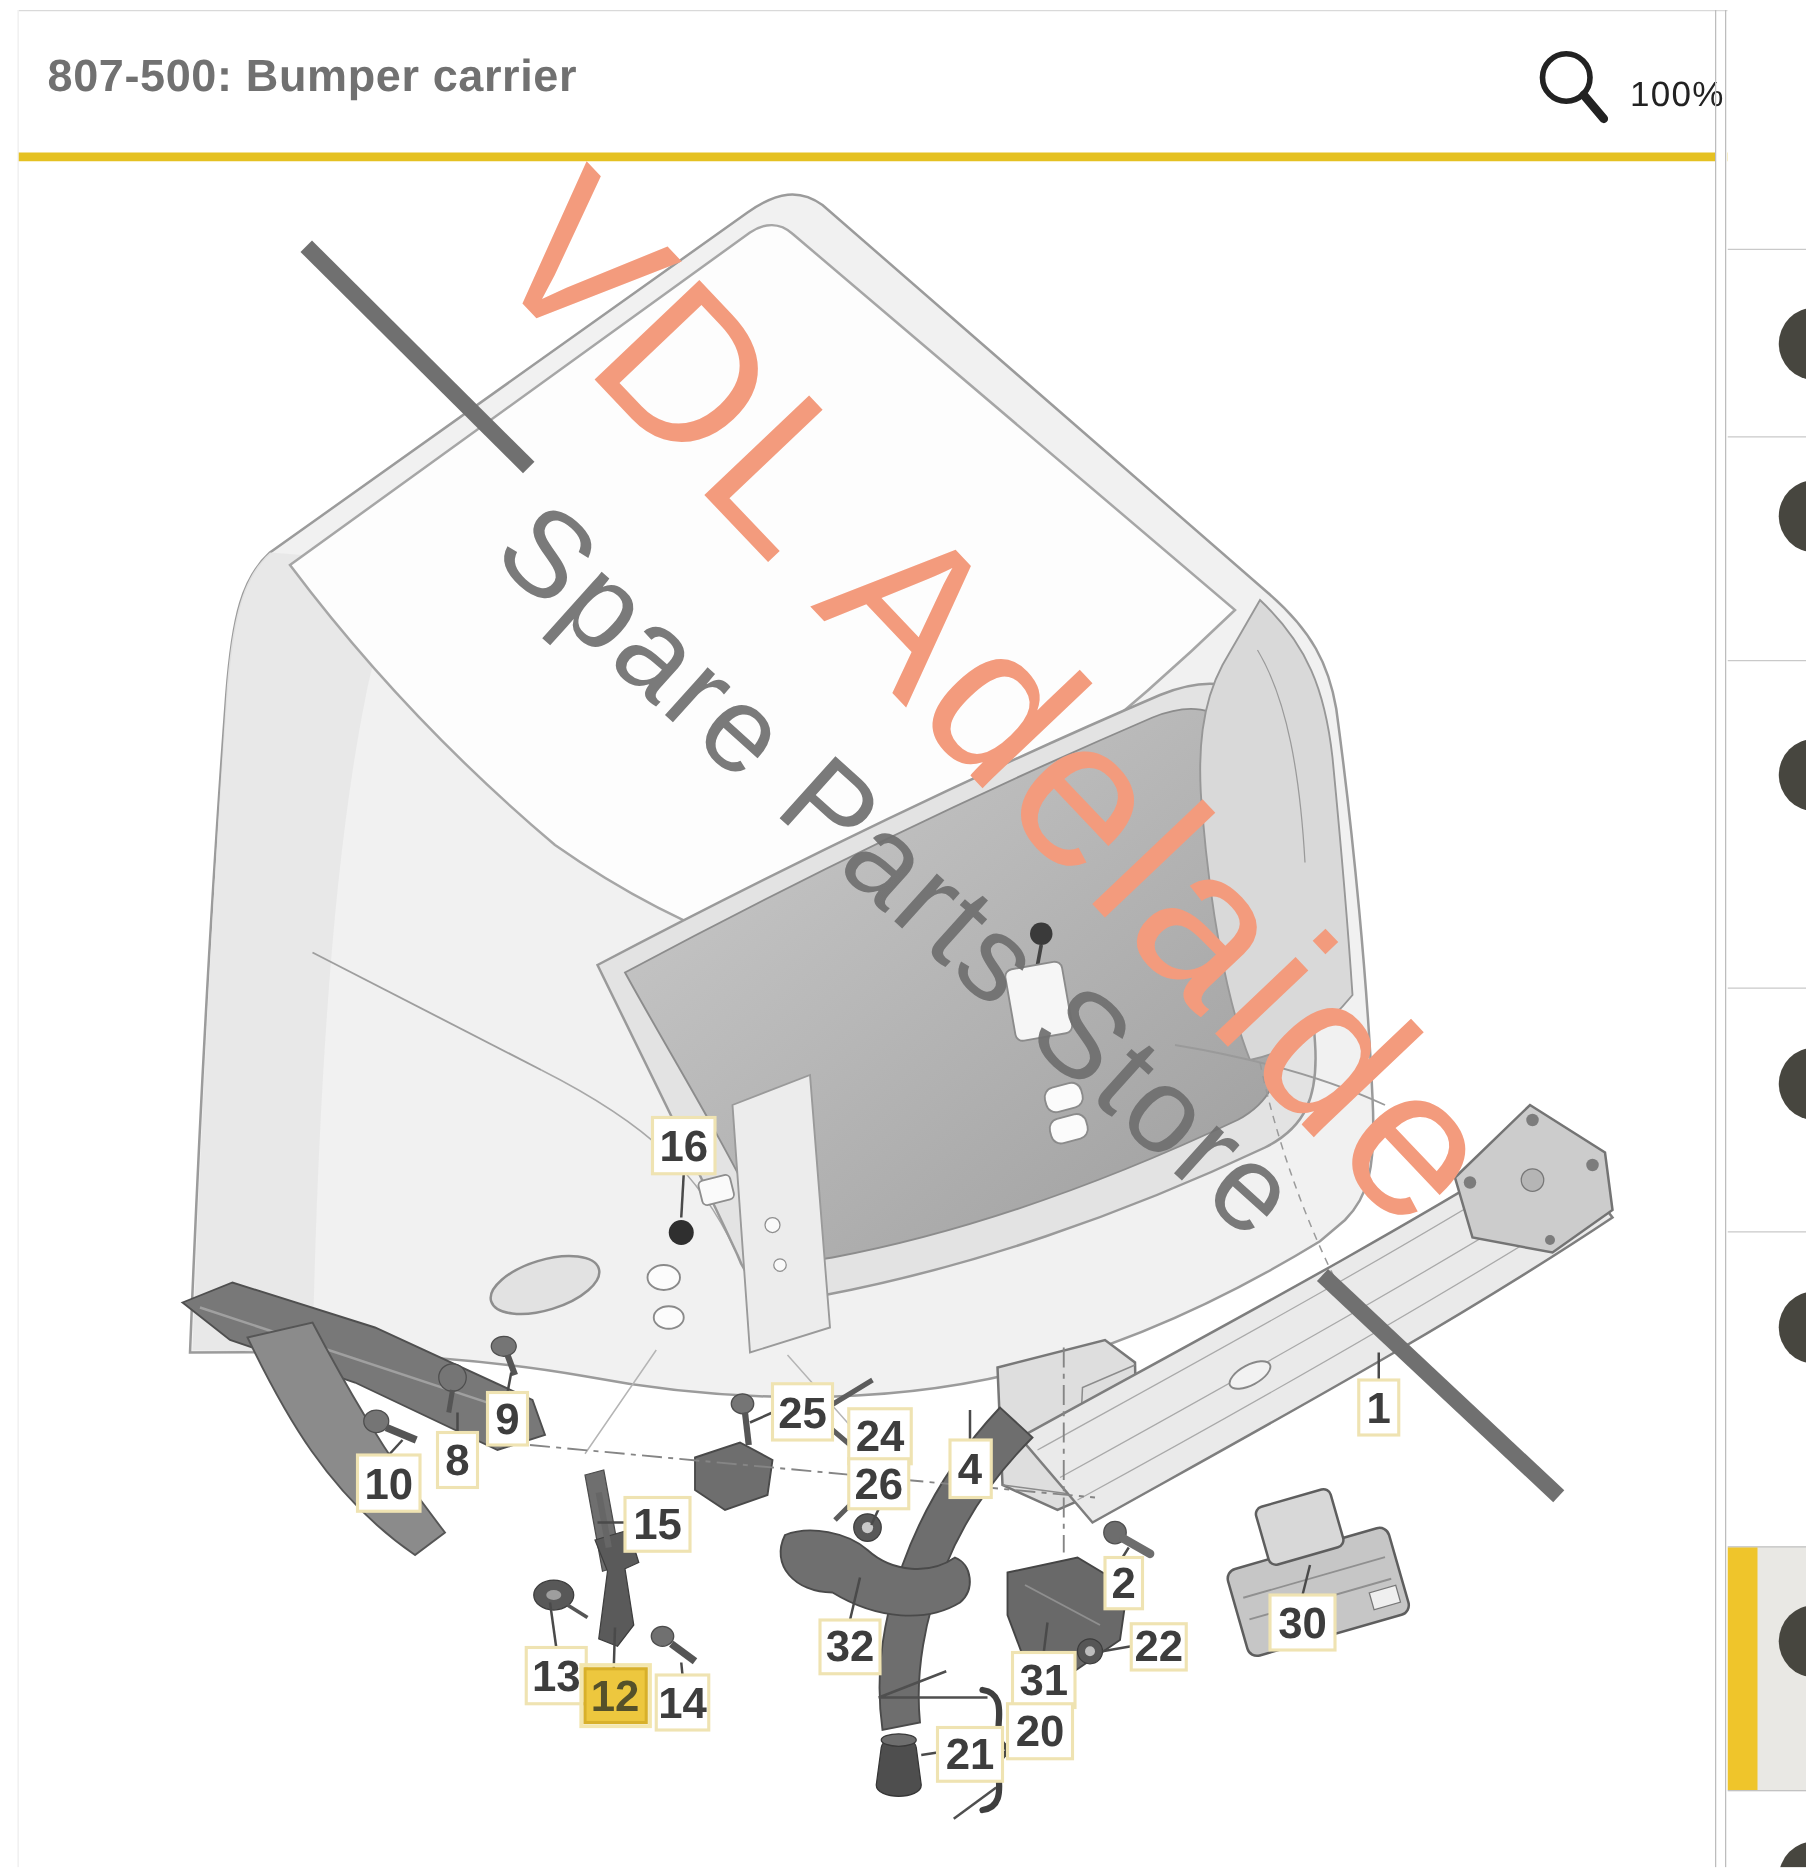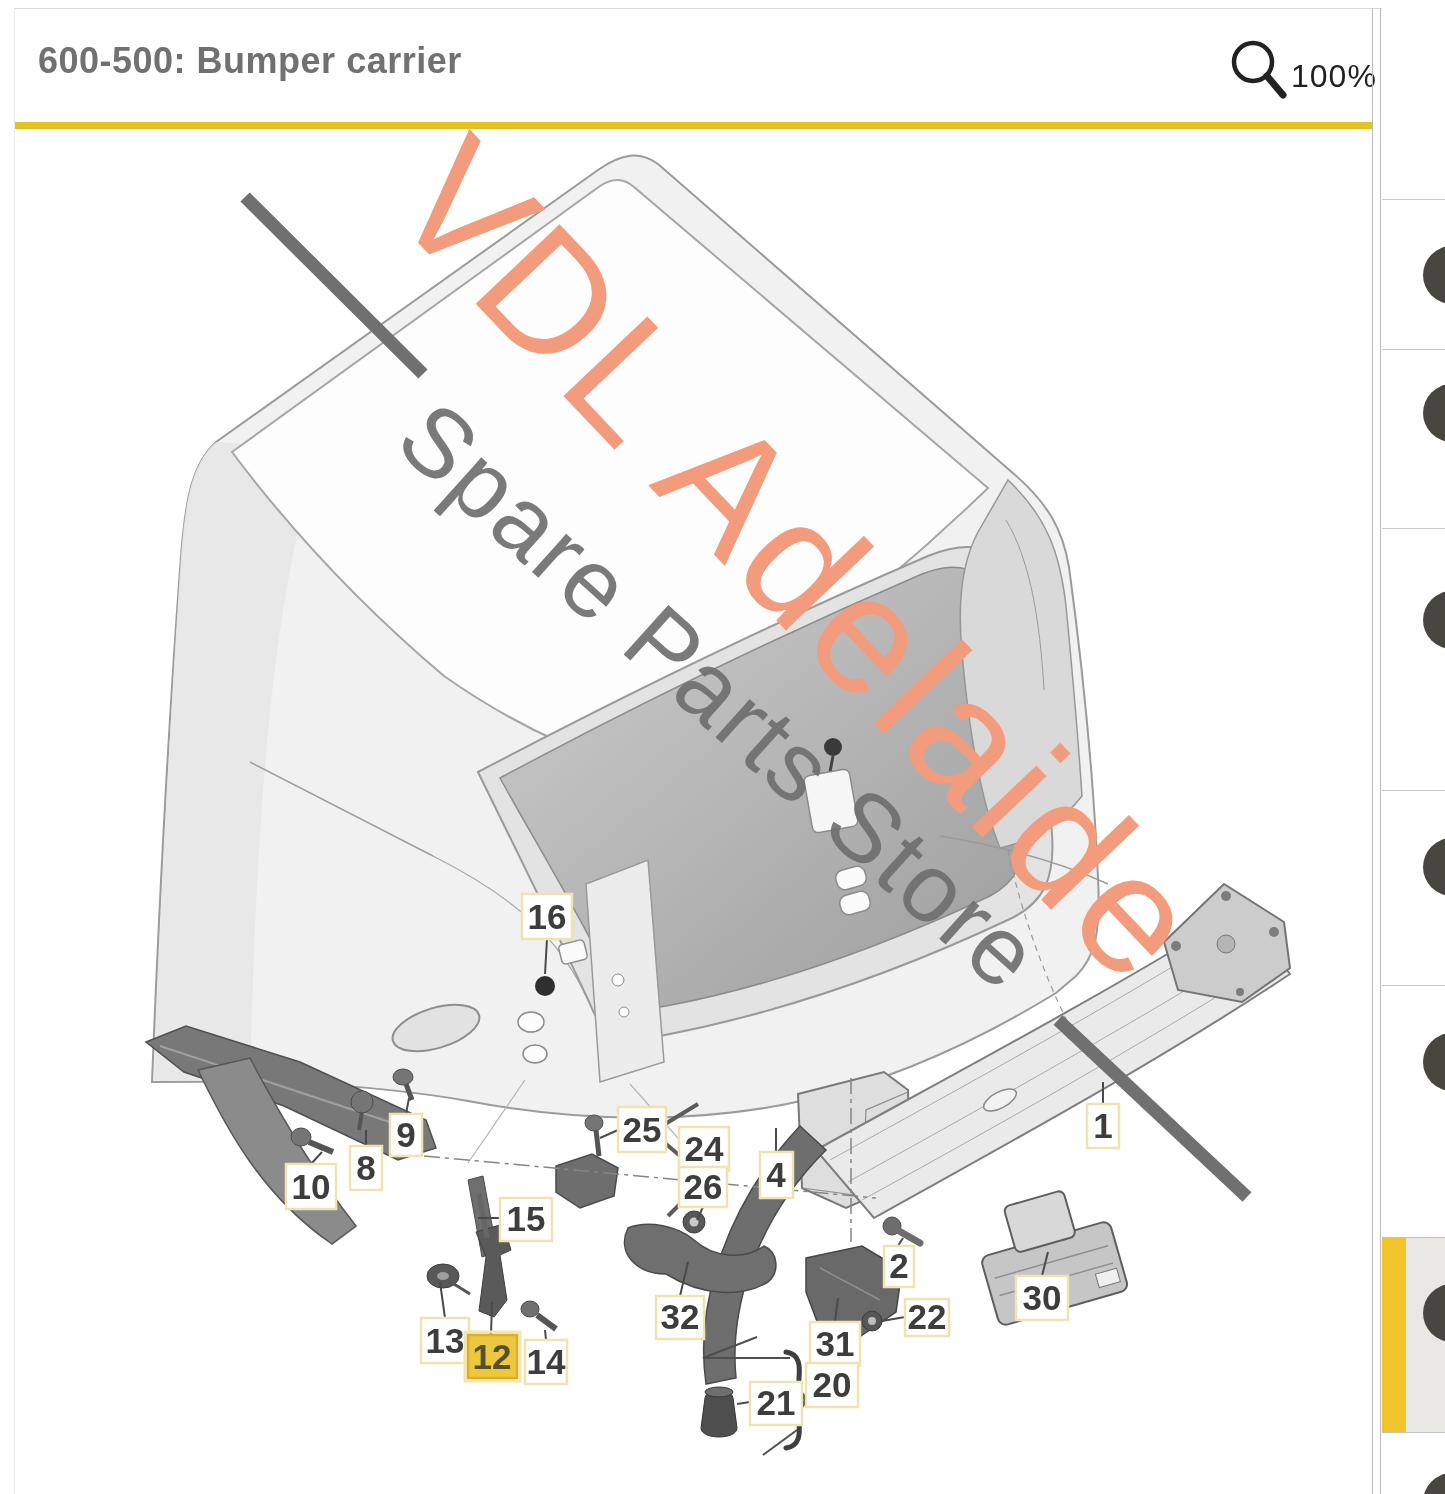--- a/index.html
+++ b/index.html
@@ -2,21 +2,21 @@
 <html><head>
 <meta charset="utf-8">
 <style>
   html,body{margin:0;padding:0;background:#ffffff;}
   .page{position:relative;width:1445px;height:1494px;background:#ffffff;overflow:hidden;
         font-family:"Liberation Sans", sans-serif;}
   .top-border{position:absolute;left:15px;top:8px;width:1430px;height:1px;background:#d9d9d9;}
   .left-border{position:absolute;left:14px;top:8px;width:1px;height:1486px;background:#ededed;}
   .page-title{position:absolute;left:38px;top:40px;font-size:36px;font-weight:bold;color:#717171;margin:0;letter-spacing:0.5px;}
   .zoom-control{position:absolute;left:1228px;top:34px;display:flex;align-items:center;cursor:pointer;}
-  .zoom-label{font-size:32px;color:#222222;font-weight:500;letter-spacing:1px;margin-left:1px;margin-top:14px;}
+  .zoom-label{font-size:28px;color:#222222;font-weight:500;letter-spacing:1px;margin-left:14px;margin-top:14px;}
   .rule{position:absolute;top:122px;height:7px;background:#e5c122;}
   .rule-main{left:15px;width:1357px;}
   .rule-right{left:1382px;width:63px;}
   .vdiv{position:absolute;top:8px;bottom:0;width:1px;background:#bdbdbd;}
   .v1{left:1372px;} .v2{left:1380px;}
   .sidebar{position:absolute;left:1382px;top:0;width:63px;height:1494px;background:#ffffff;overflow:hidden;}
   .sb-divider{position:absolute;left:0;width:63px;height:1px;background:#c9c9c9;}
   .sb-selected{position:absolute;left:0;width:63px;background:#e9e8e4;border-top:1px solid #c2c2c2;border-bottom:1px solid #c2c2c2;}
   .sb-bar{position:absolute;left:0;top:0;bottom:0;width:24px;background:#efc52b;}
   .sb-thumb{position:absolute;left:41px;width:58px;height:58px;border-radius:50%;background:#47463f;}
@@ -26,21 +26,21 @@
   svg text.wm{font-family:"Liberation Sans",sans-serif;}
 </style>
 </head>
 <body>
 
 <div class="page">
 
   <div class="top-border"></div>
   <div class="left-border"></div>
 
-  <h1 class="page-title">600-500: Bumper carrier</h1>
+  <h1 class="page-title">807-500: Bumper carrier</h1>
 
   <div class="zoom-control">
     <svg width="62" height="70" viewBox="0 0 62 70">
       <circle cx="25" cy="28" r="19" fill="none" stroke="#222222" stroke-width="4.5"></circle>
       <line x1="39" y1="42" x2="55" y2="61" stroke="#222222" stroke-width="7" stroke-linecap="round"></line>
     </svg>
     <span class="zoom-label">100%</span>
   </div>
 
   <div class="rule rule-main"></div>

